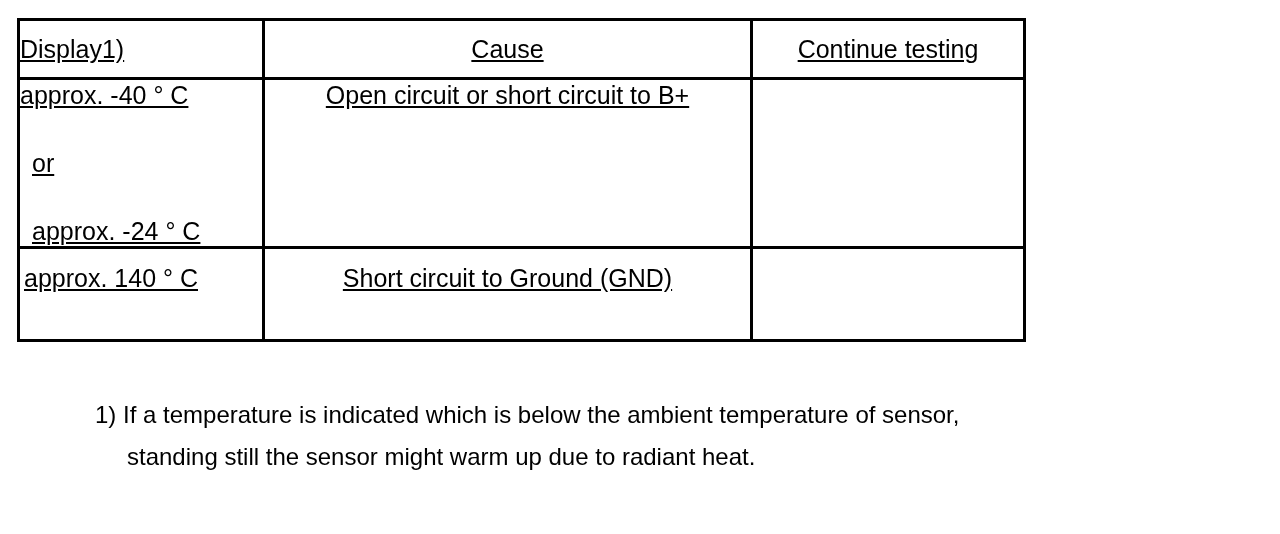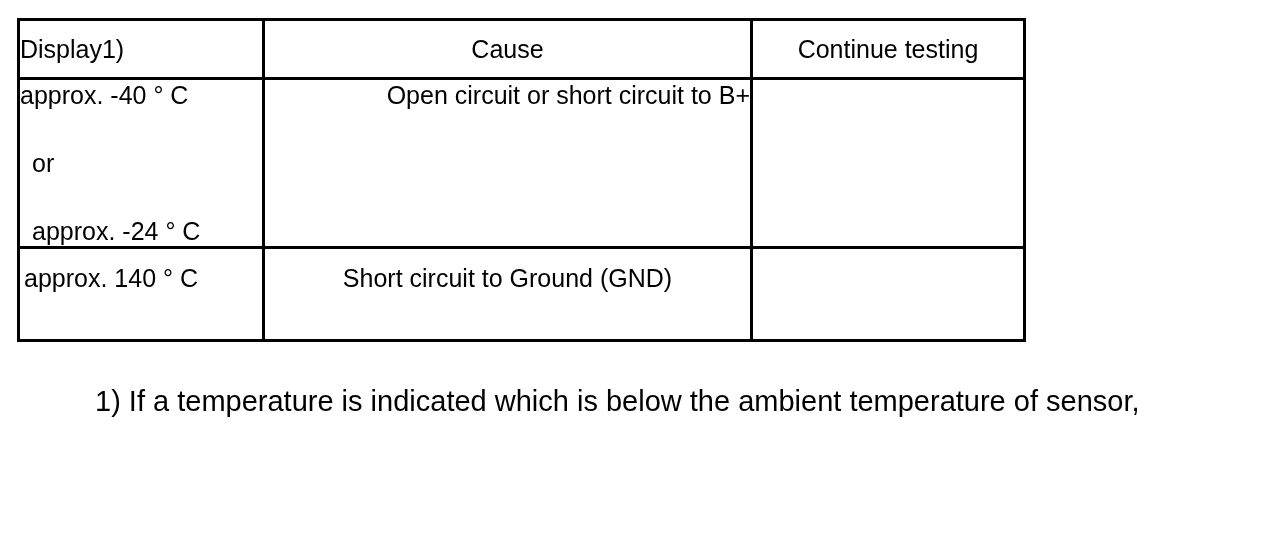--- a/index.html
+++ b/index.html
@@ -26,20 +26,21 @@
     position: absolute;
     left: 17px;
     top: 18px;
     width: 1006px;
   }
 
   table.fault-table {
     border-collapse: collapse;
     table-layout: fixed;
     width: 1006px;
+    text-decoration: underline;
   }
 
   table.fault-table td,
   table.fault-table th {
     border: 3px solid #000000;
     padding: 0;
     vertical-align: top;
     font-weight: normal;
   }
 
@@ -72,43 +73,43 @@
     margin: 0 0 0 0;
     white-space: nowrap;
   }
   .cell-multi p.gap {
     margin-top: 38px;
     padding-left: 12px;
   }
 
   .cause-top {
     padding: 12px 6px 0 8px;
-    text-align: right;
+    text-align: center;
     white-space: nowrap;
   }
 
   .row2 td {
     height: 62px;
   }
   .row2 .display-cell {
     padding: 14px 8px 14px 4px;
     white-space: nowrap;
   }
   .row2 .cause-cell {
     text-align: center;
     padding: 14px 8px;
     white-space: nowrap;
   }
 
   .footnote {
     position: absolute;
     left: 95px;
-    top: 380px;
+    top: 394px;
     width: 1170px;
-    font-size: 29px;
+    font-size: 24px;
     line-height: 42px;
   }
   .footnote .fn-line {
     white-space: nowrap;
   }
   .footnote .fn-indent {
     padding-left: 32px;
   }
 </style>
 </head>
@@ -144,15 +145,16 @@
           <td class="display-cell">approx. 140 ° C</td>
           <td class="cause-cell">Short circuit to Ground (GND)</td>
           <td></td>
         </tr>
       </tbody>
     </table>
   </div>
 
   <div class="footnote">
     <div class="fn-line">1) If a temperature is indicated which is below the ambient temperature of sensor,</div>
+    <div class="fn-line fn-indent">standing still the sensor might warm up due to radiant heat.</div>
   </div>
 
 </div>
 
 </body></html>

